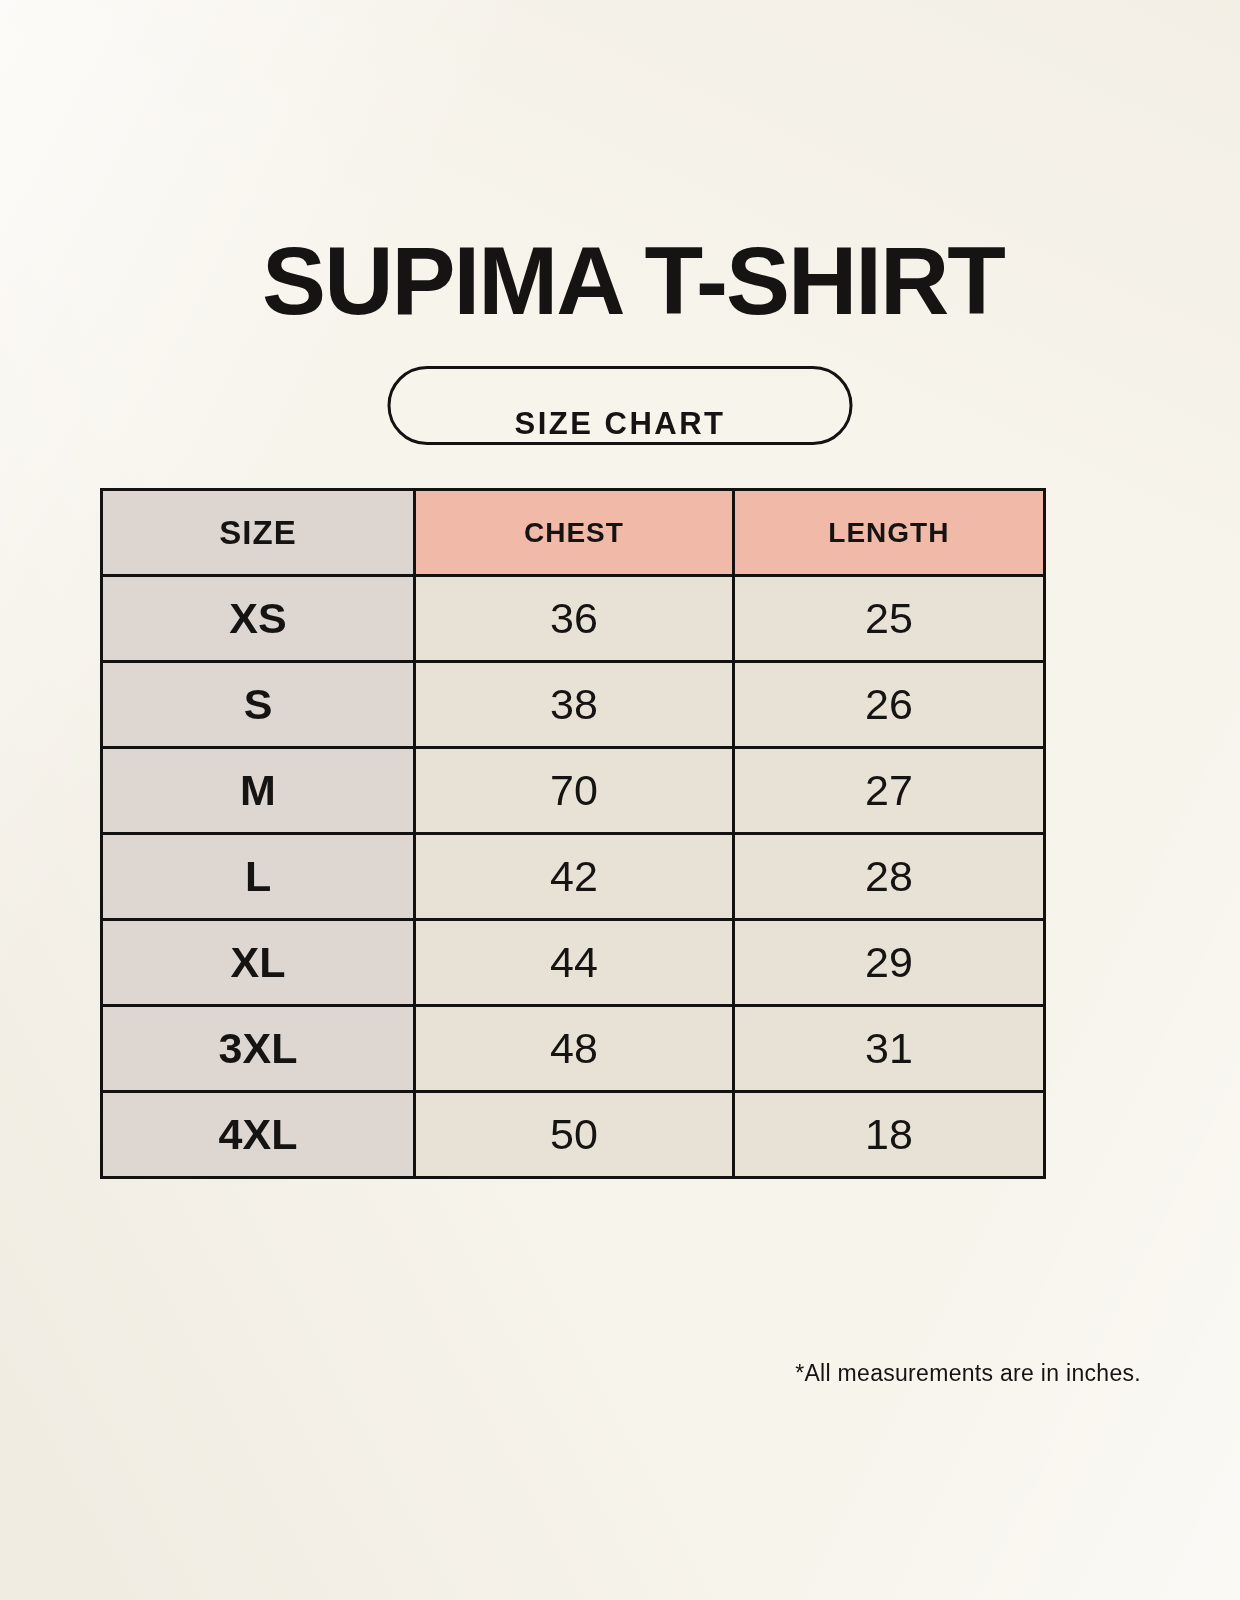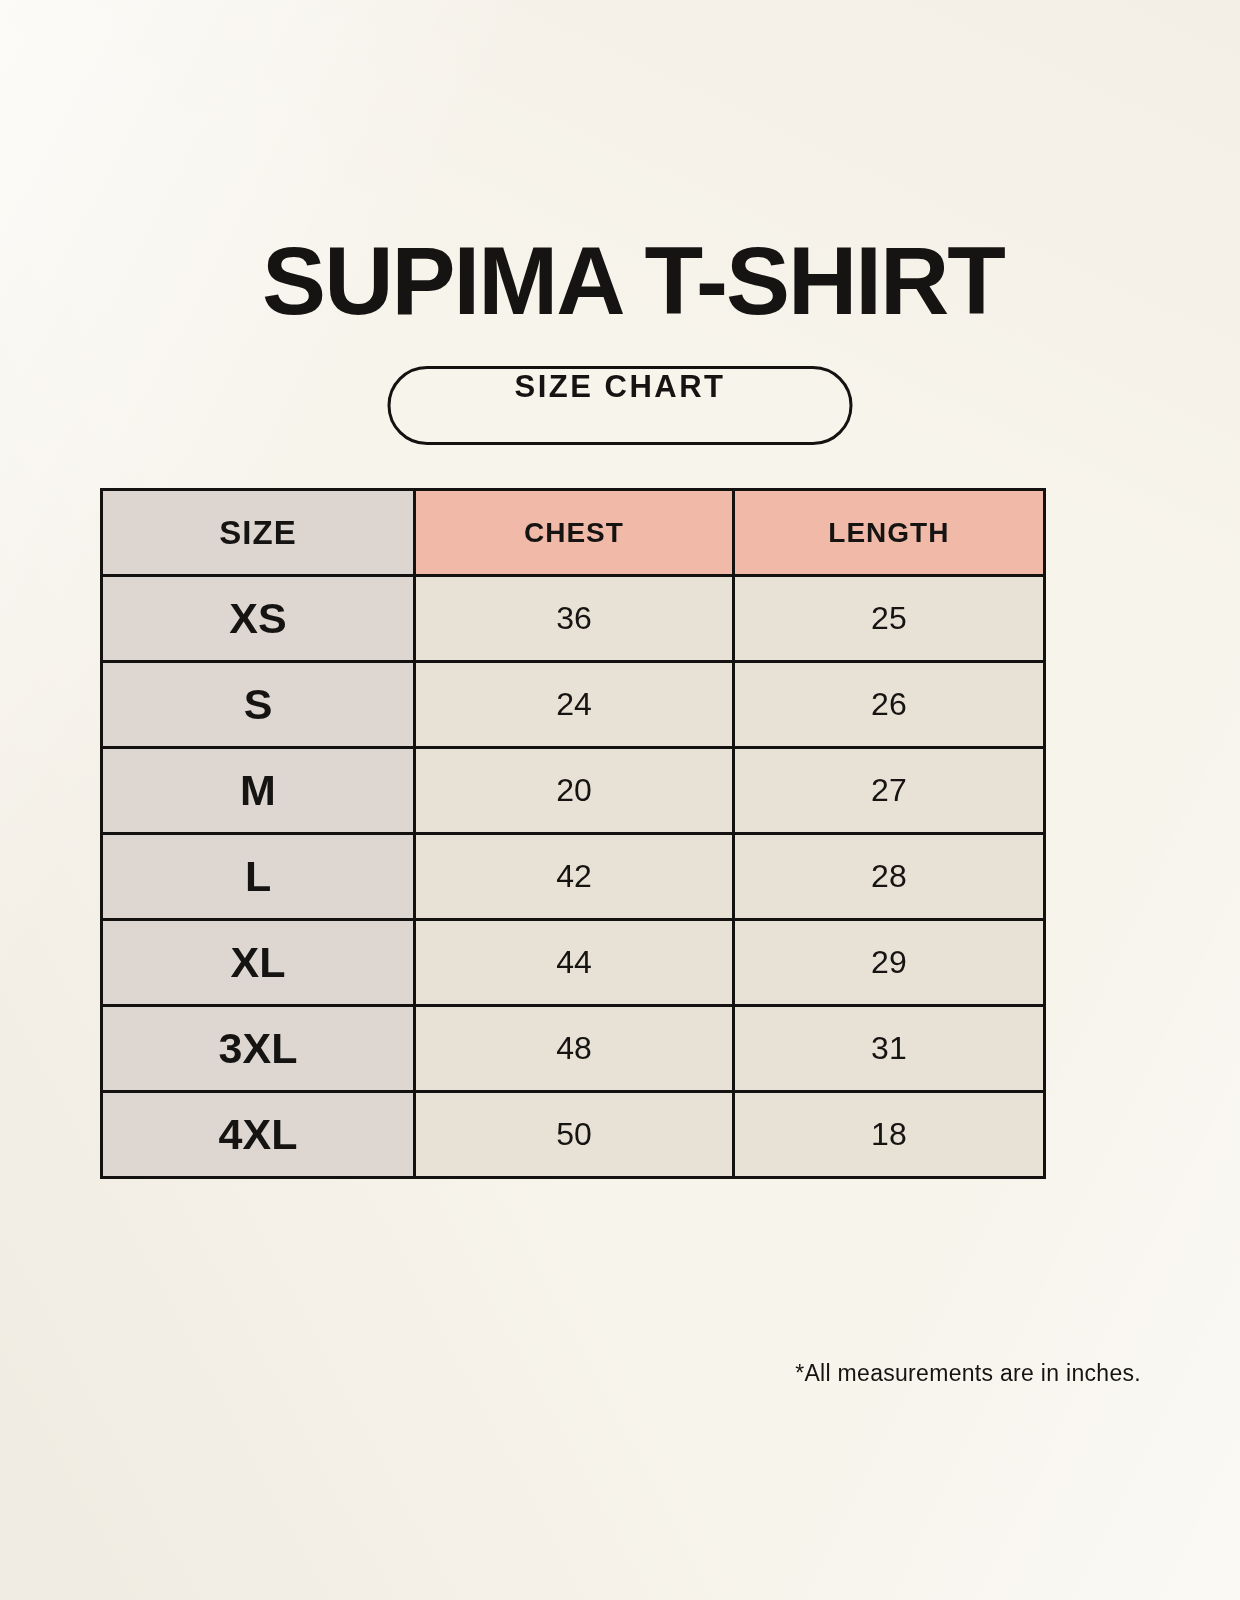--- a/index.html
+++ b/index.html
@@ -54,21 +54,21 @@
   .pill {
     position: absolute;
     top: 366px;
     left: 50%;
     transform: translateX(-50%);
     width: 465px;
     height: 79px;
     border: 3px solid var(--border);
     border-radius: 45px;
     display: flex;
-    align-items: flex-start;
+    align-items: flex-end;
     justify-content: center;
     font-size: 31px;
     font-weight: 700;
     letter-spacing: 2.5px;
     background: transparent;
   }
   .table-wrap {
     position: absolute;
     top: 488px;
     left: 100px;
@@ -102,21 +102,21 @@
     font-weight: 700;
     letter-spacing: 1px;
   }
   td.c-size-cell {
     background: var(--size-cell-bg);
     font-size: 43px;
     font-weight: 700;
   }
   td.c-val-cell {
     background: var(--value-cell-bg);
-    font-size: 32px;
+    font-size: 43px;
     font-weight: 400;
   }
   .footnote {
     position: absolute;
     top: 1360px;
     right: 99px;
     font-size: 23px;
     font-weight: 400;
     letter-spacing: 0.3px;
   }
@@ -147,26 +147,26 @@
         </tr>
       </thead>
       <tbody>
         <tr>
           <td class="c-size-cell">XS</td>
           <td class="c-val-cell">36</td>
           <td class="c-val-cell">25</td>
         </tr>
         <tr>
           <td class="c-size-cell">S</td>
-          <td class="c-val-cell">24</td>
+          <td class="c-val-cell">38</td>
           <td class="c-val-cell">26</td>
         </tr>
         <tr>
           <td class="c-size-cell">M</td>
-          <td class="c-val-cell">20</td>
+          <td class="c-val-cell">70</td>
           <td class="c-val-cell">27</td>
         </tr>
         <tr>
           <td class="c-size-cell">L</td>
           <td class="c-val-cell">42</td>
           <td class="c-val-cell">28</td>
         </tr>
         <tr>
           <td class="c-size-cell">XL</td>
           <td class="c-val-cell">44</td>

